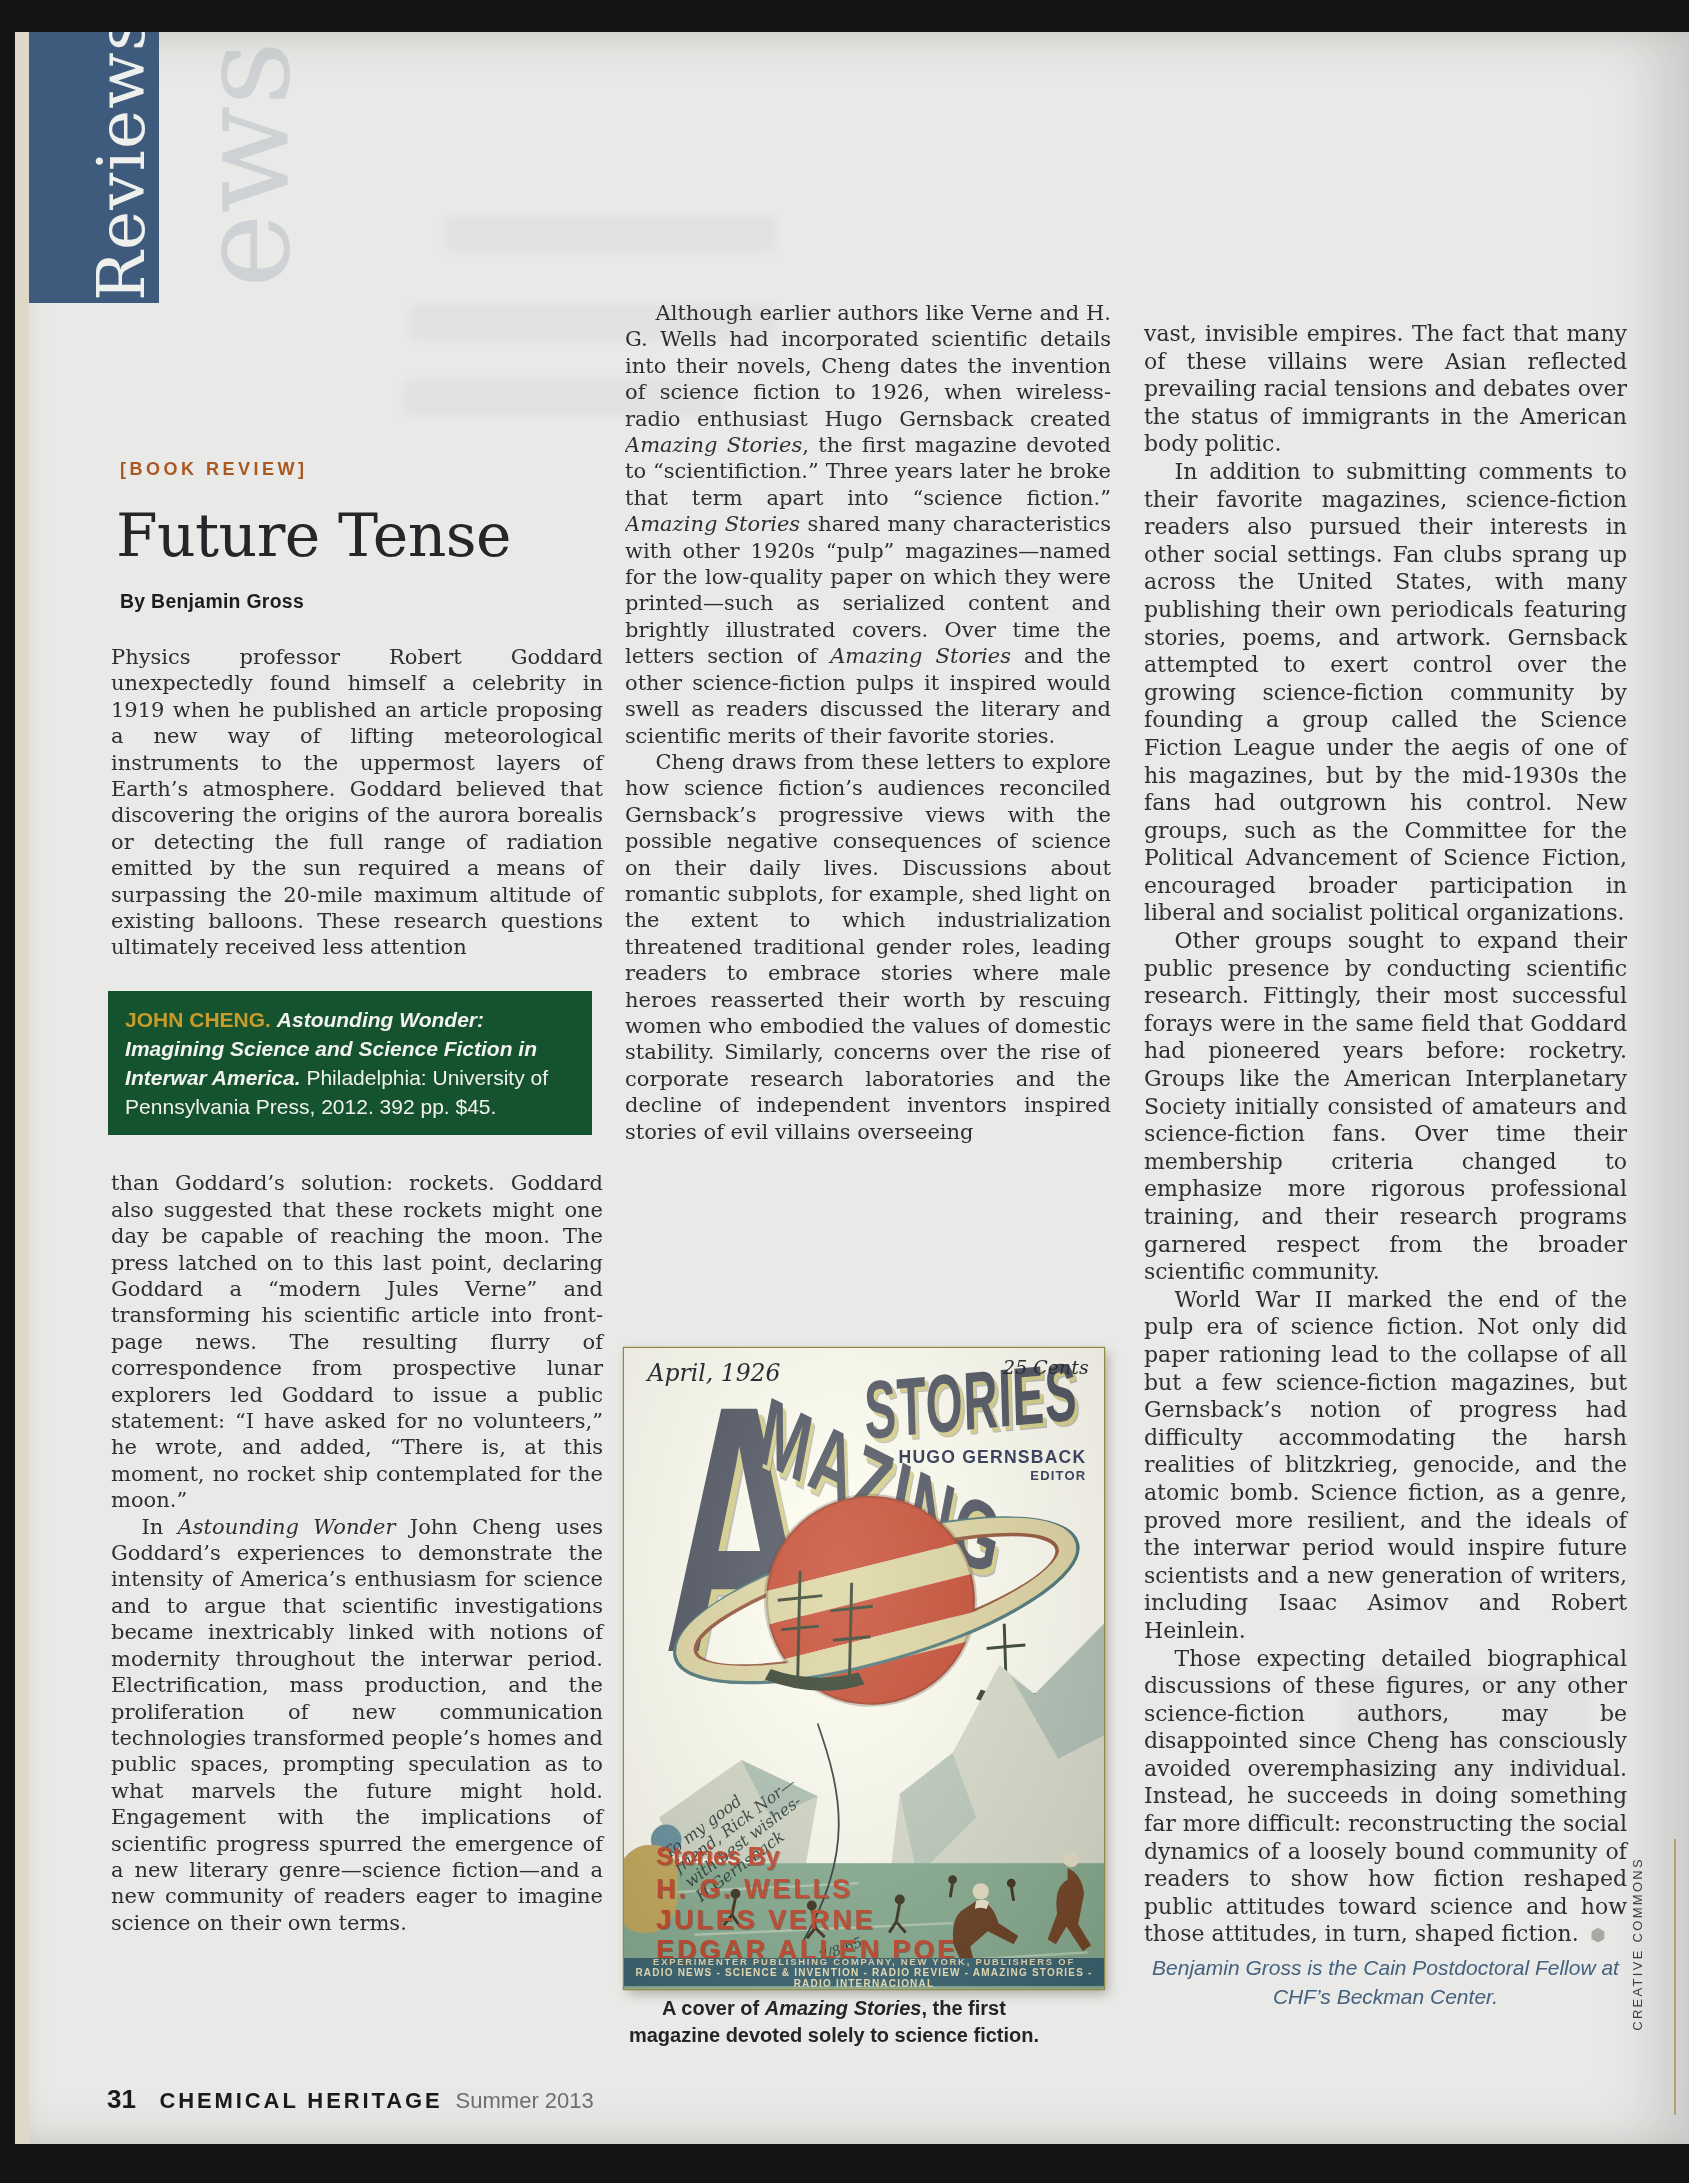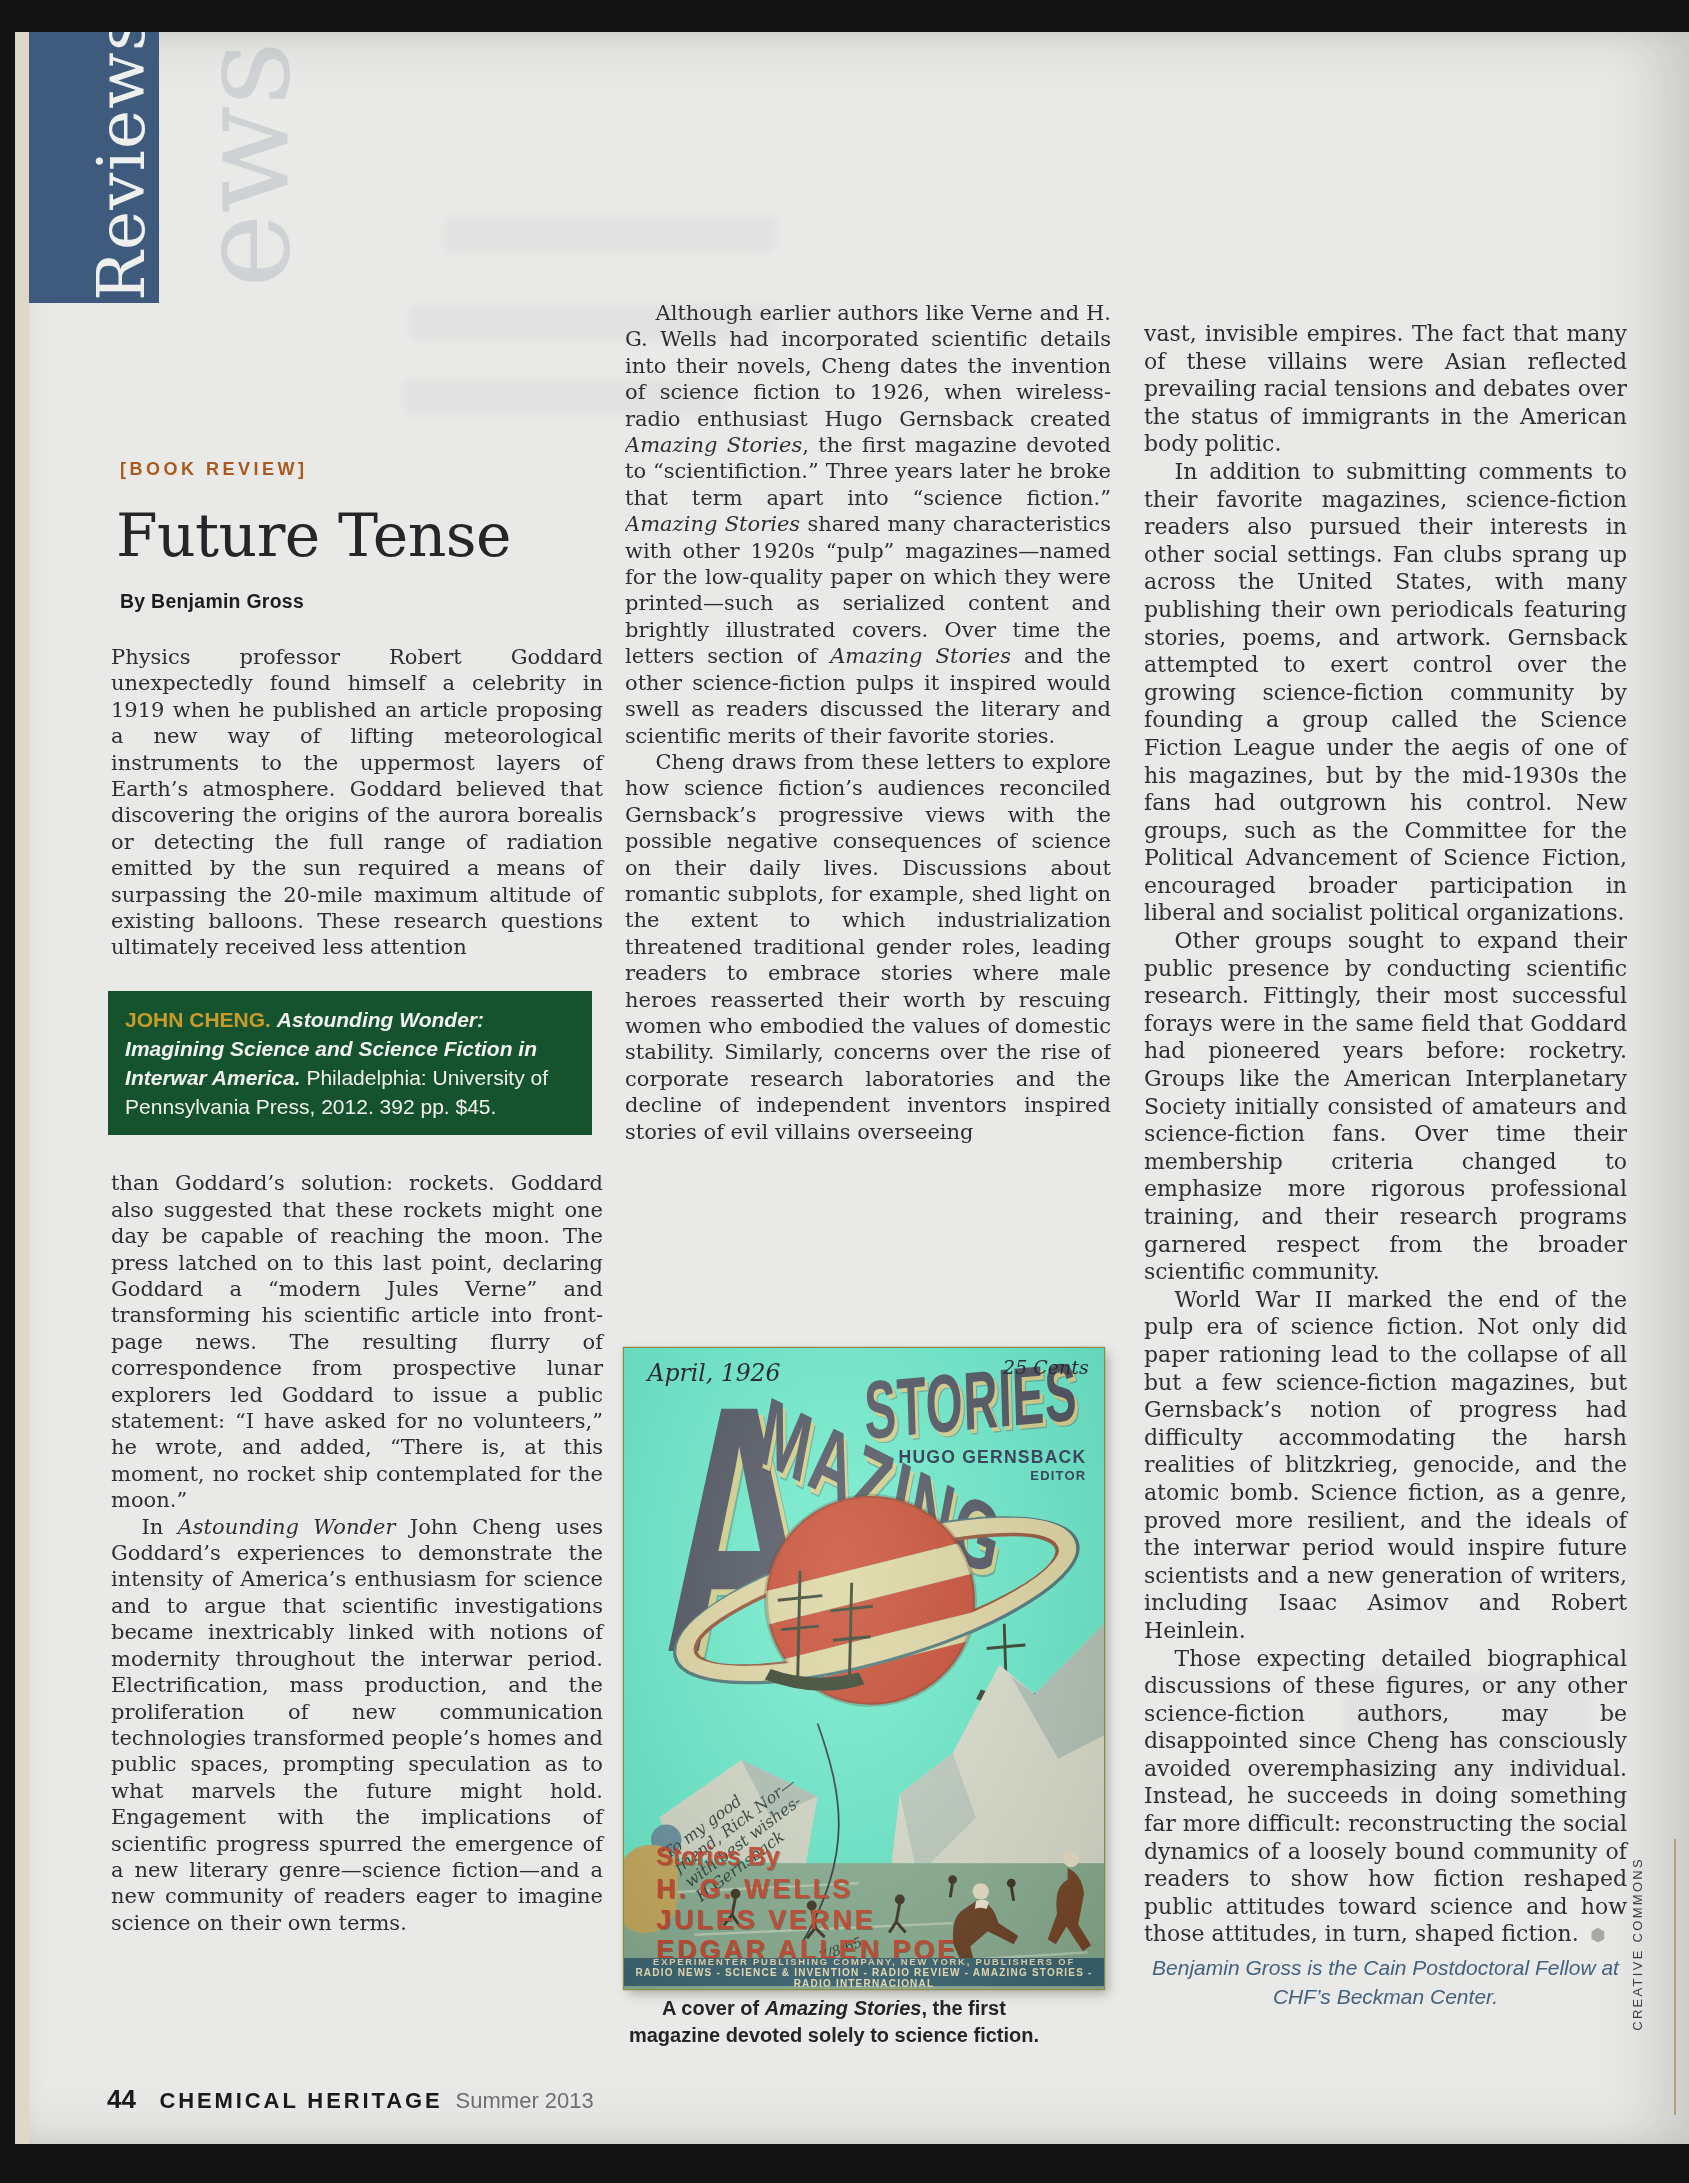--- a/index.html
+++ b/index.html
@@ -42,21 +42,21 @@
 
   
   .citation-box{margin:30.5px 0 35px -3.5px;background:#14532d;padding:14px 17.6px;width:449px;
         font-family:"Liberation Sans",sans-serif;font-size:21px;line-height:29px;color:#f2f2f0;
         text-align:left;font-weight:bold;}
   .citation-box .gold{color:#c89b2a;}
   .citation-box .btitle{font-style:italic;}
   .citation-box .pub{font-weight:normal;}
 
   
-  .cover{position:absolute;left:624px;top:1348px;width:480px;height:641px;background:#5eead4;
+  .cover{position:absolute;left:624px;top:1348px;width:480px;height:641px;background:#ffffff;
          box-shadow:0 0 0 1.2px #8f8840, 3.5px 4.7px 10.6px rgba(60,60,50,.35);overflow:hidden;}
   .cover:before{content:"";position:absolute;inset:0;
          background:radial-gradient(ellipse at 45% 35%, rgba(255,255,210,.25), rgba(90,80,20,.16) 95%);z-index:4;pointer-events:none;}
   .cover .blotch{position:absolute;left:-10.6px;bottom:56px;width:65px;height:88px;background:#c0a55d;
          border-radius:60% 40% 50% 50%;z-index:3;}
   .cover-date{position:absolute;left:23.5px;top:10.6px;font-style:italic;font-size:23.5px;color:#2c2c36;z-index:5;}
   .cover-price{position:absolute;right:15.3px;top:8.2px;font-style:italic;font-size:19px;color:#2c2c36;z-index:5;}
   .logo-a{position:absolute;left:39px;top:20px;font-family:"Liberation Sans",sans-serif;font-weight:bold;
           font-size:352px;line-height:.92;color:#3e4560;transform:scaleX(.6);transform-origin:left top;
           text-shadow:9.4px 5.9px 0 rgba(216,208,140,.95), 11.7px 8.2px 0 rgba(45,50,80,.35);z-index:1;}
@@ -263,21 +263,21 @@
     <p class="ind">Other groups sought to expand their public presence by conducting scientific research. Fittingly, their most successful forays were in the same field that Goddard had pioneered years before: rocketry. Groups like the American Interplanetary Society initially consisted of amateurs and science-fiction fans. Over time their membership criteria changed to emphasize more rigorous professional training, and their research programs garnered respect from the broader scientific community.</p>
     <p class="ind">World War II marked the end of the pulp era of science fiction. Not only did paper rationing lead to the collapse of all but a few science-fiction magazines, but Gernsback’s notion of progress had difficulty accommodating the harsh realities of blitzkrieg, genocide, and the atomic bomb. Science fiction, as a genre, proved more resilient, and the ideals of the interwar period would inspire future scientists and a new generation of writers, including Isaac Asimov and Robert Heinlein.</p>
     <p class="ind">Those expecting detailed biographical discussions of these figures, or any other science-fiction authors, may be disappointed since Cheng has consciously avoided overemphasizing any individual. Instead, he succeeds in doing something far more difficult: reconstructing the social dynamics of a loosely bound community of readers to show how fiction reshaped public attitudes toward science and how those attitudes, in turn, shaped fiction.<span class="endmark"> ⬢</span></p>
     <div class="bio">Benjamin Gross is the Cain Postdoctoral Fellow at CHF’s Beckman Center.</div>
   </div>
 
   <div class="credit-vert">CREATIVE COMMONS</div>
   <div class="tan-line"></div>
 
   <div class="footer">
-    <span class="pg">44</span>
+    <span class="pg">31</span>
     <span class="mag">CHEMICAL HERITAGE</span>
     <span class="issue">Summer 2013</span>
   </div>
 
   <div class="bar top"></div>
   <div class="bar bottom"></div>
   <div class="bar left"></div>
 </div>
 
 

